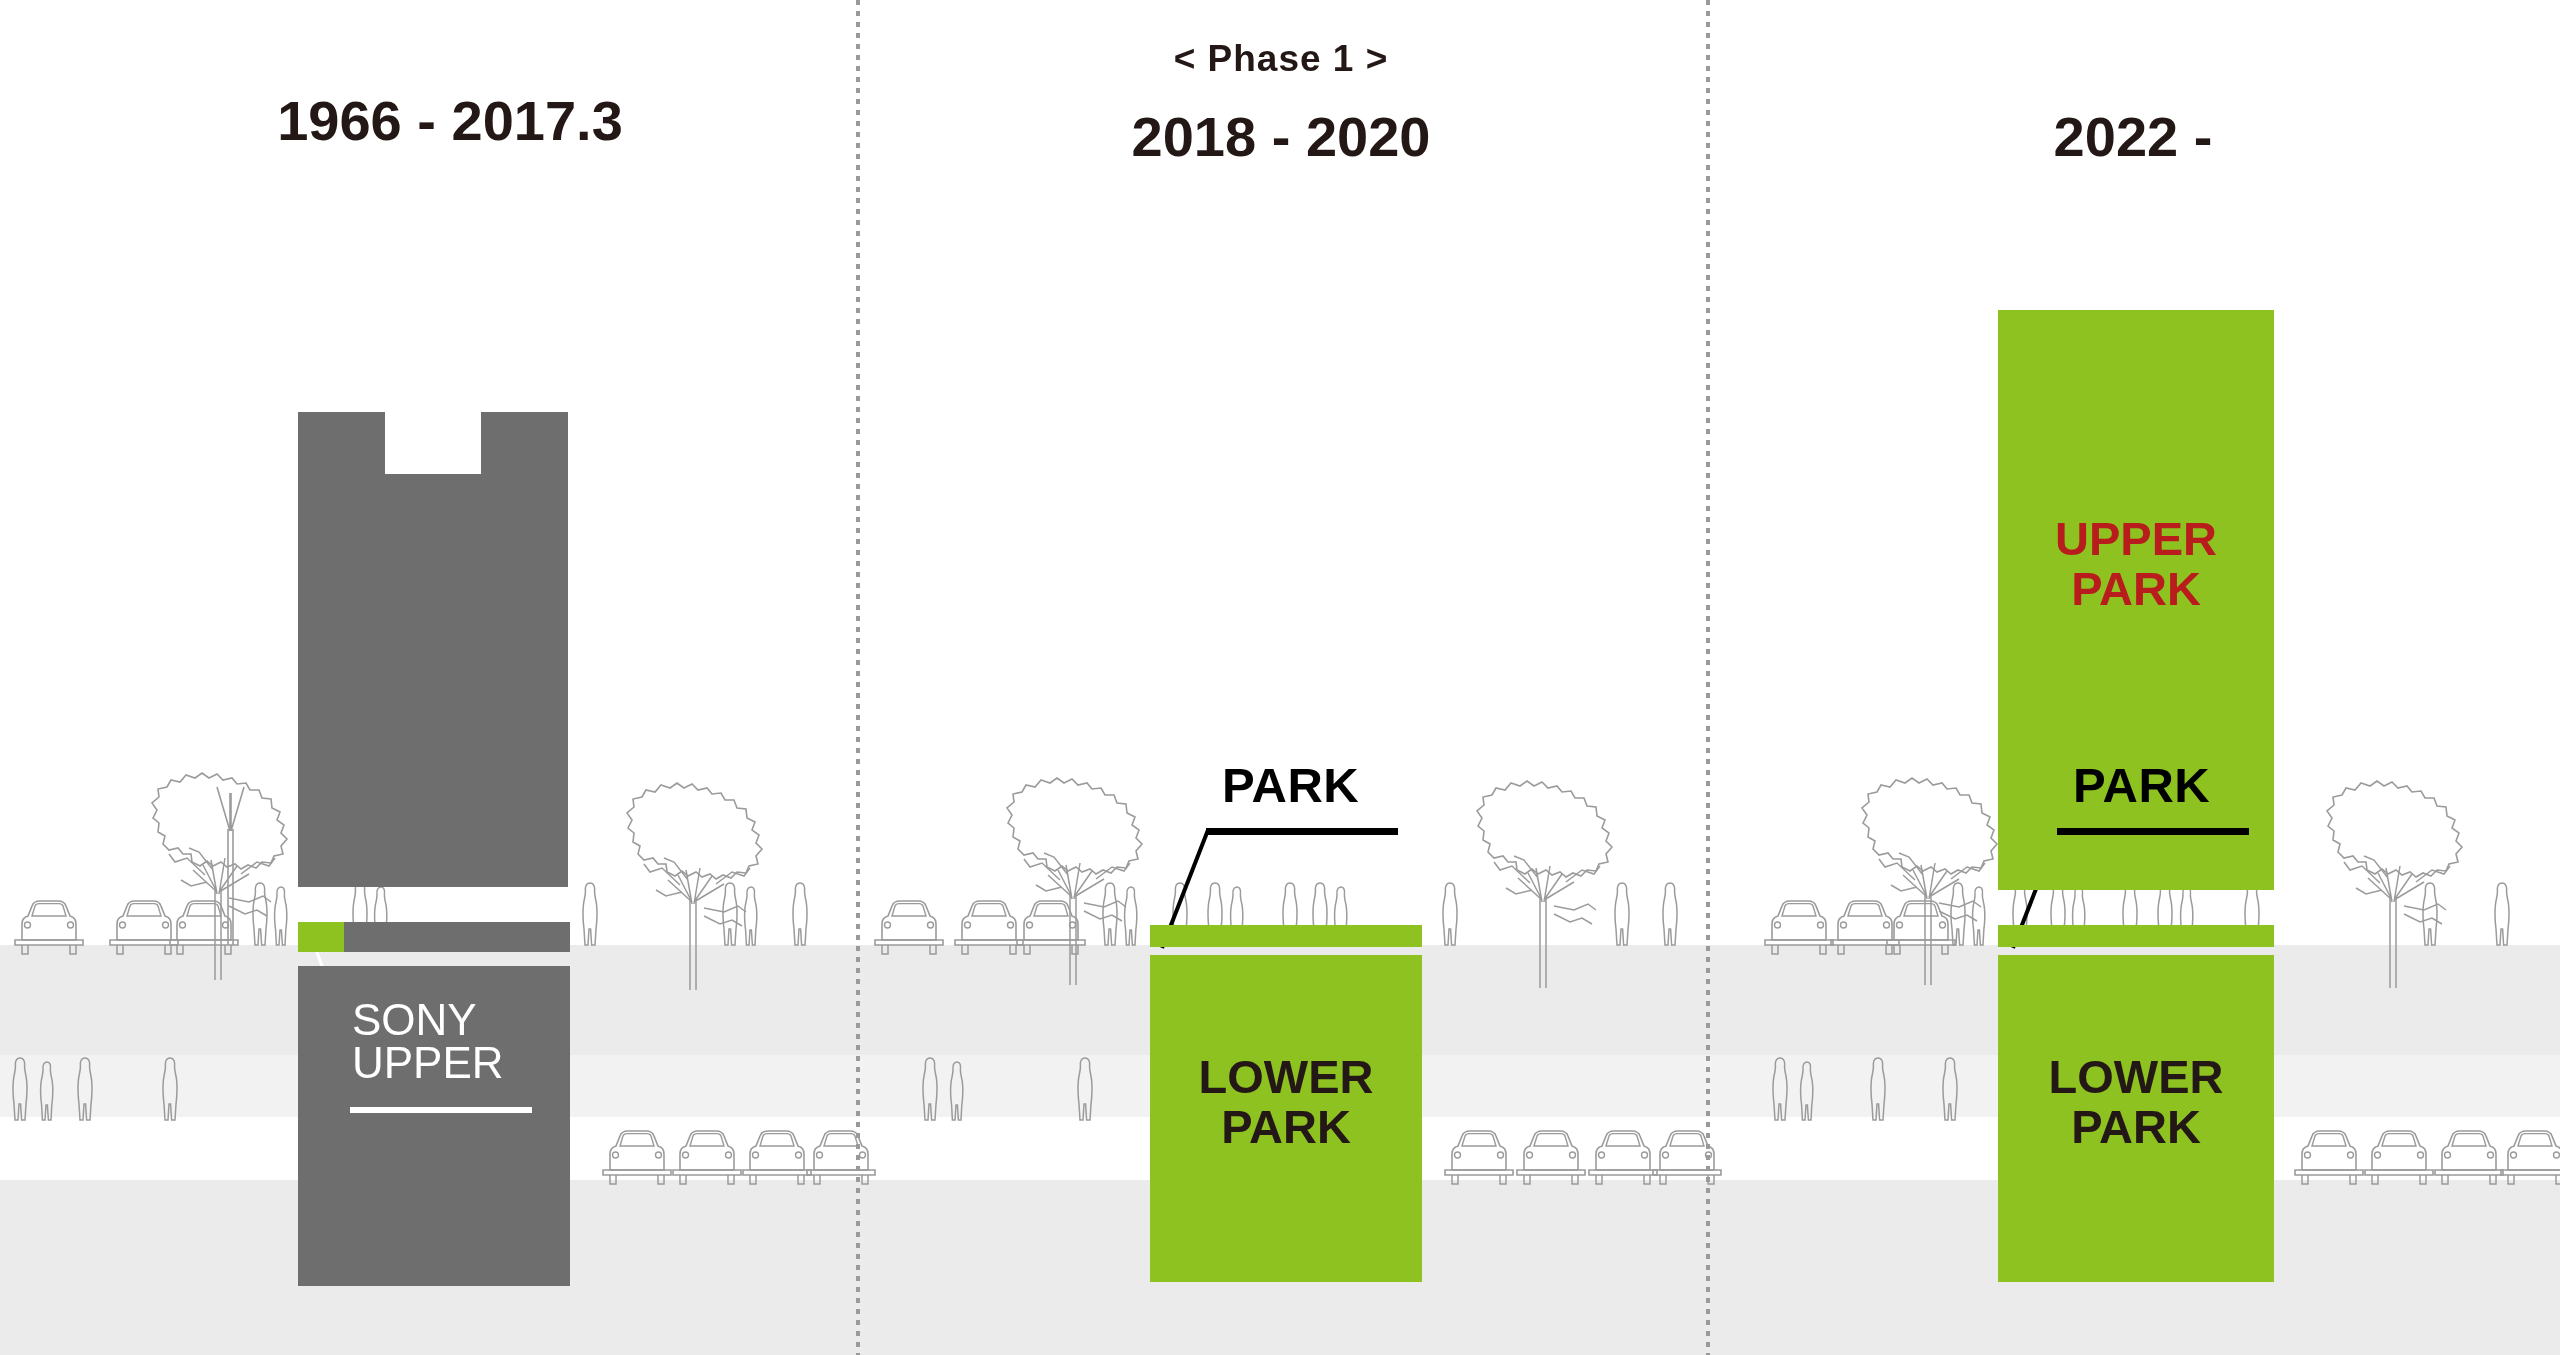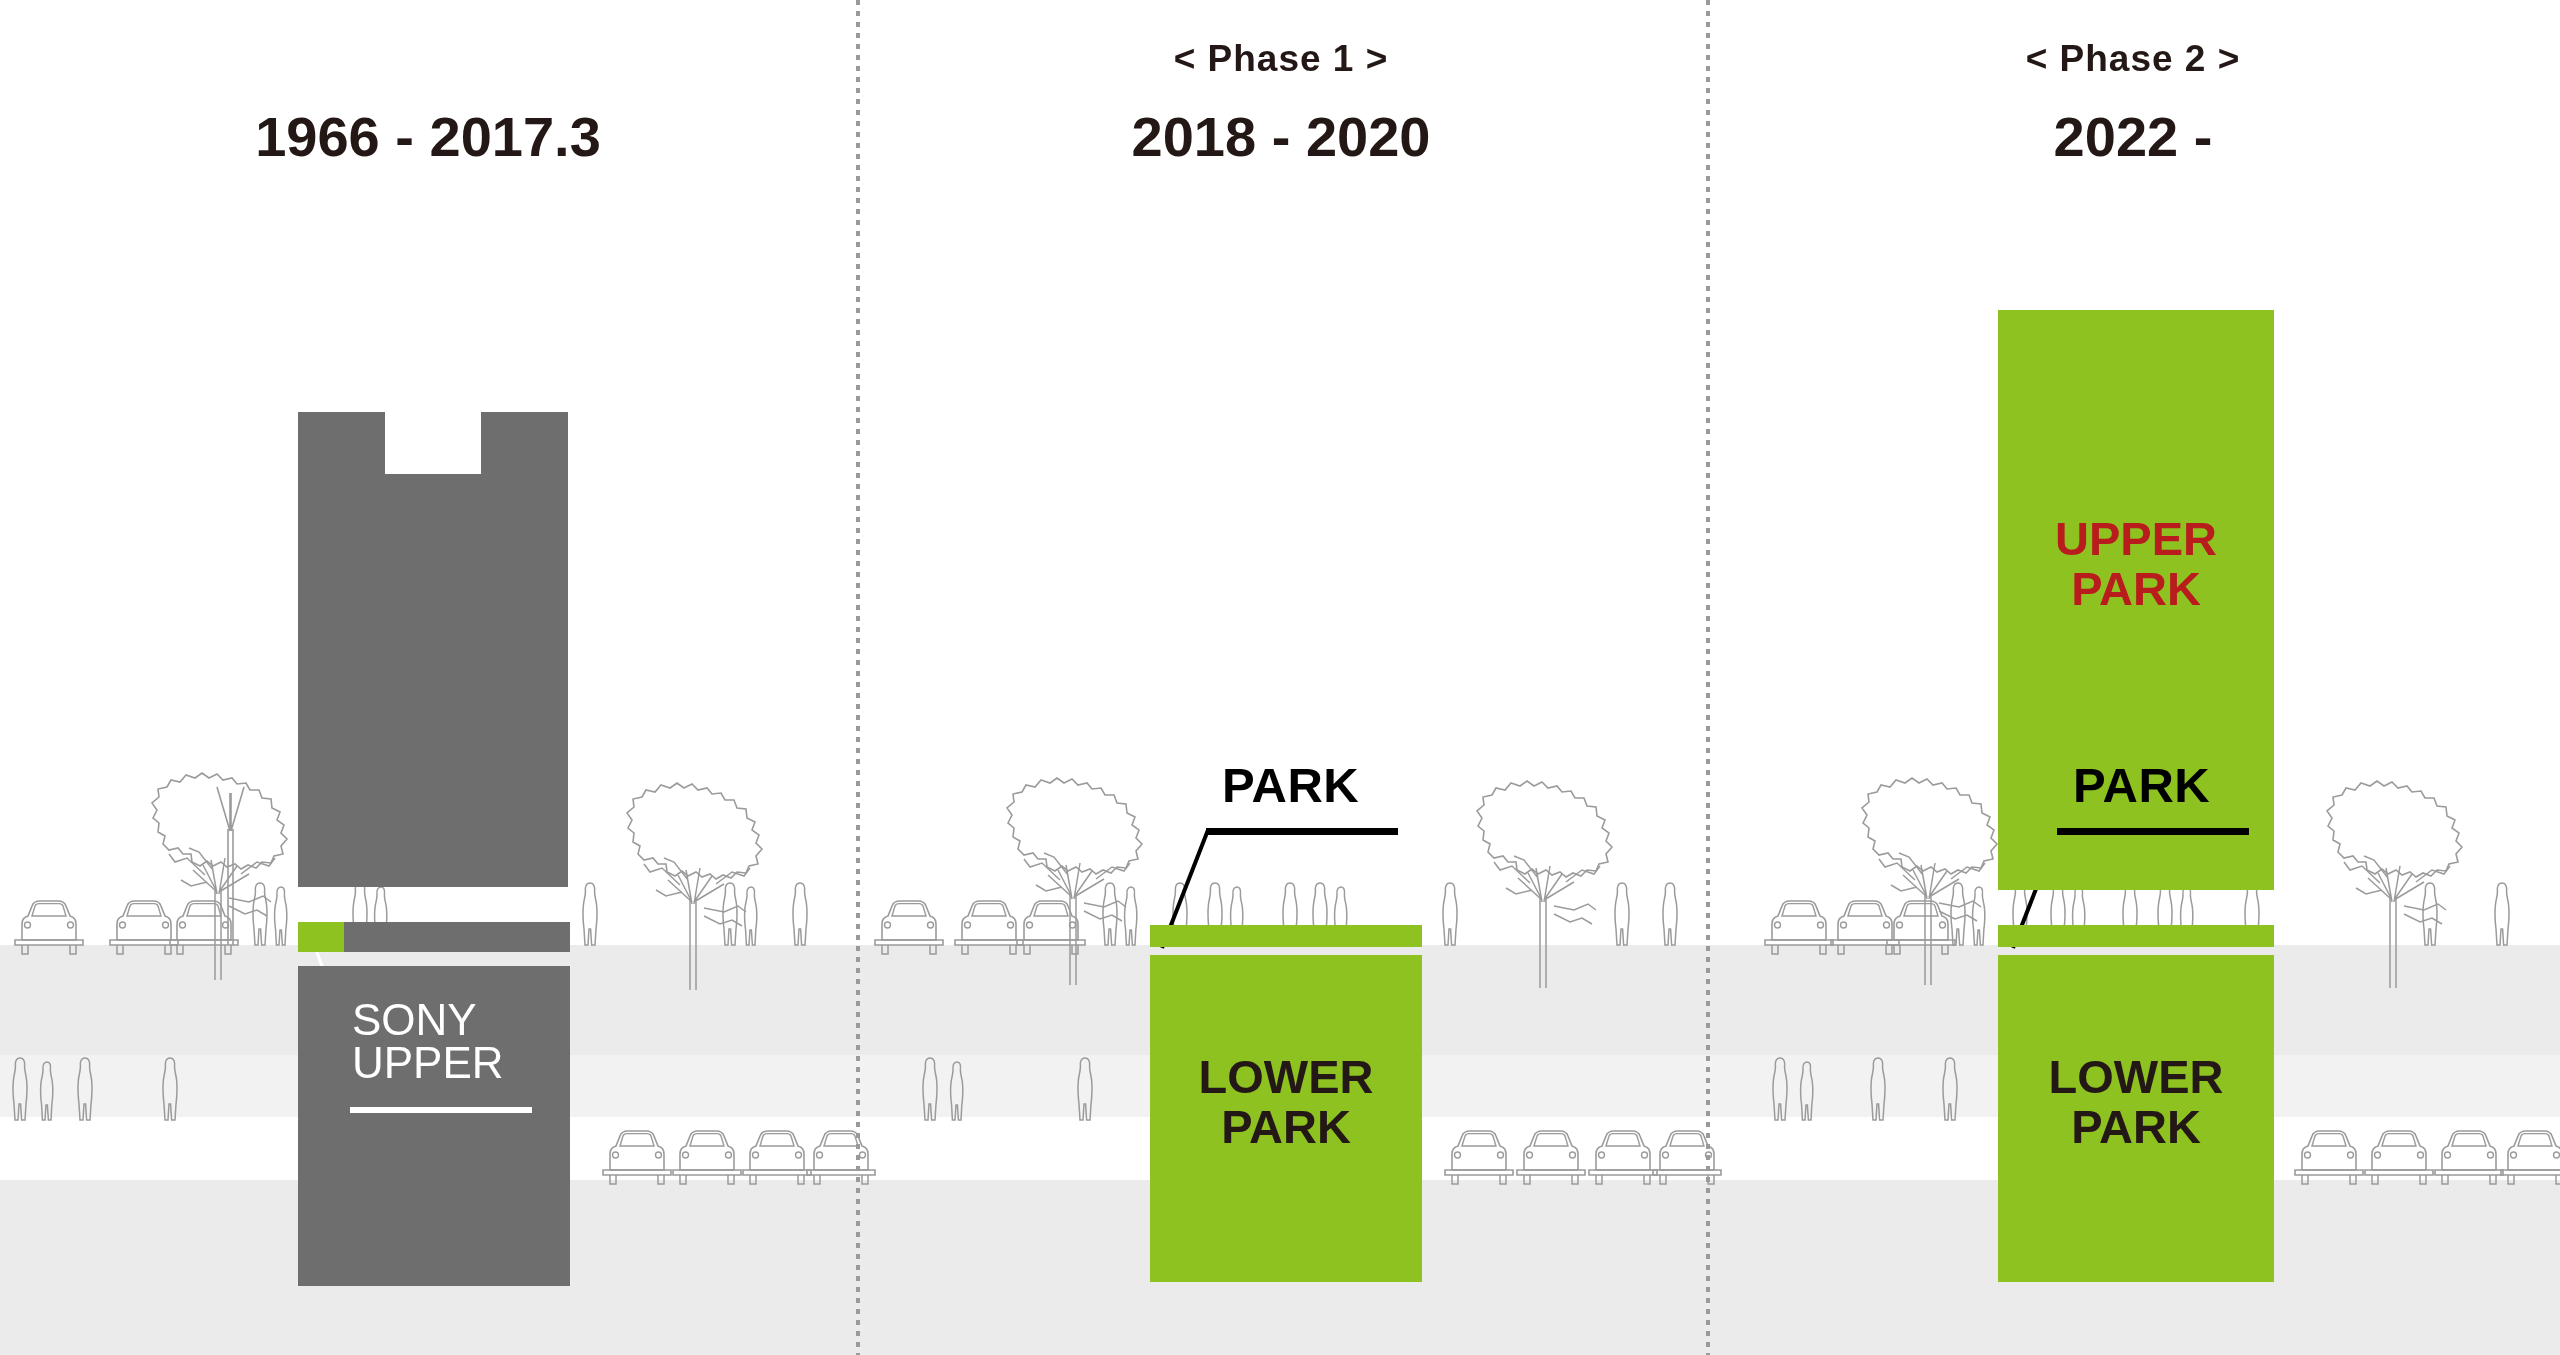--- a/index.html
+++ b/index.html
@@ -46,21 +46,21 @@
     font-size:37px; font-weight:bold; letter-spacing:1px;
     color:#231815;
     top:38px;
   }
   .year-label {
     position:absolute; left:0; width:100%;
     text-align:center;
     font-size:56px; font-weight:bold; letter-spacing:0px;
     color:#231815;
   }
-  #year-1 { top:104px; }
+  #year-1 { top:88px;margin-left:22px; }
   .year-phase { top:96px;margin-top:8px; }
 
   
   .scenery { position:absolute; left:0; top:0; width:2560px; height:1355px;
              pointer-events:none; }
 
   
   #building-tower {
     position:absolute;
     left:298px; top:412px;
@@ -329,21 +329,20 @@
   <div class="green" id="p2-ground-strip"></div>
   <div class="green" id="p2-lower-park"></div>
   <div id="p2-lower-text">
     <div>LOWER</div>
     <div>PARK</div>
   </div>
   <div class="callout-text" id="p2-park-text">PARK</div>
   <div class="callout-rule" id="p2-park-rule"></div>
 
   <div class="panel" id="panel-3">
-    <div class="phase-label">&lt; Phase 2 &gt;</div>
     <div class="year-label year-phase">2022 -</div>
   </div>
 
   <div class="green" id="p3-upper-park"></div>
   <div class="green" id="p3-mid-park"></div>
   <div id="p3-upper-text">
     <div>UPPER</div>
     <div>PARK</div>
   </div>
   <div class="green" id="p3-ground-strip"></div>

